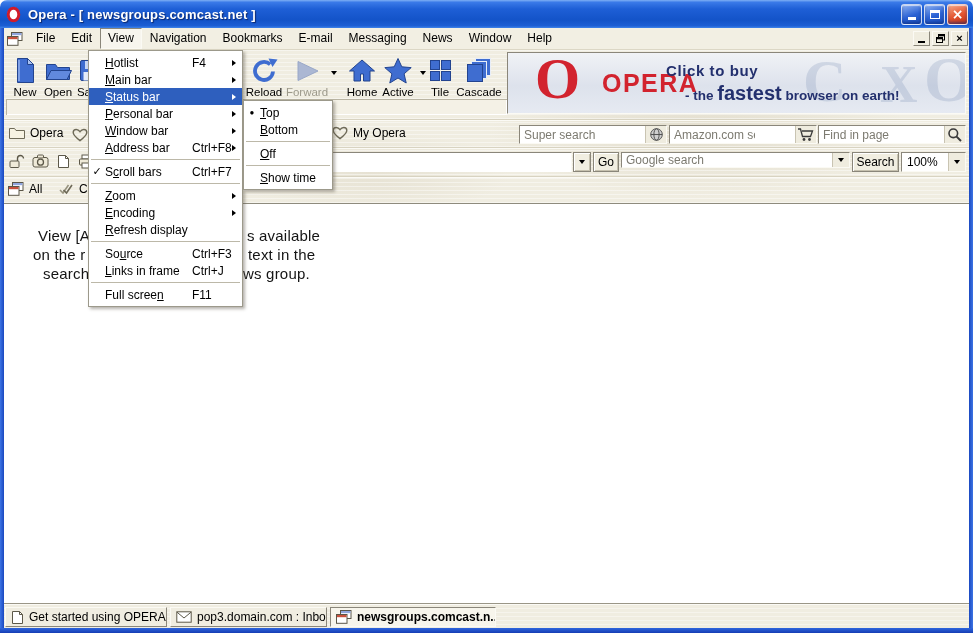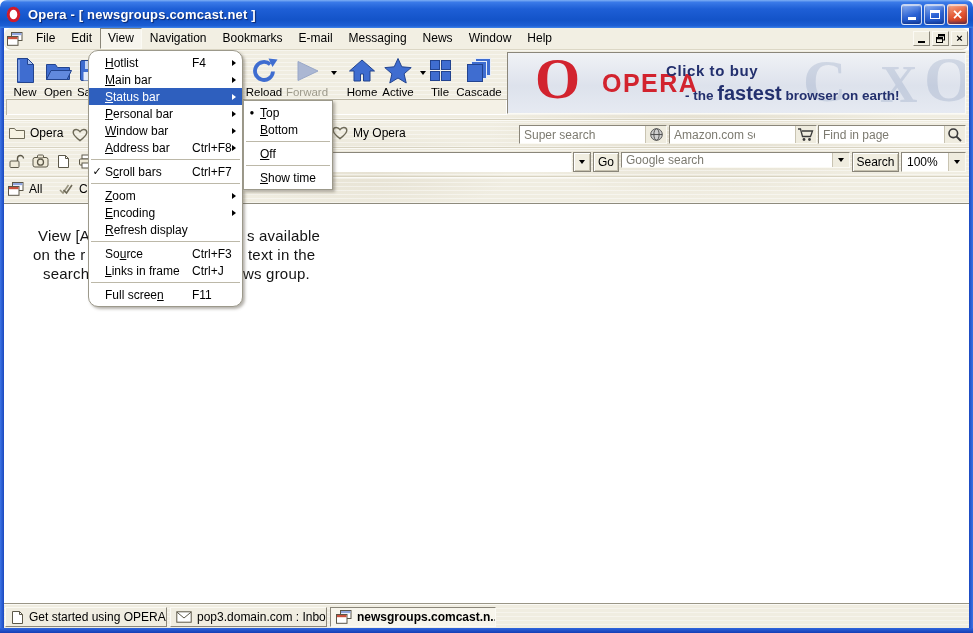--- a/index.html
+++ b/index.html
@@ -16,21 +16,21 @@
   .tc{width:21px;height:21px;border-radius:3px;border:1px solid rgba(255,255,255,.75);
     display:flex;align-items:center;justify-content:center;color:#fff;
     background:linear-gradient(160deg,#8fb2f2,#2b62d4 55%,#1a4bb4);
     box-shadow:inset 0 -2px 3px rgba(10,40,120,.55), inset 0 1px 1px rgba(255,255,255,.7);}
   .tc.close{background:linear-gradient(160deg,#f5a988,#e35430 55%,#bf3012);}
   .g-min{width:8px;height:3px;background:#fff;margin-top:9px;}
   .g-max{width:10px;height:9px;border:1px solid #fff;border-top-width:3px;}
   .g-x{font-size:14px;font-weight:bold;line-height:1;margin-top:-1px;font-family:"DejaVu Sans",sans-serif;}
   
   .menubar{position:absolute;top:28px;left:4px;right:4px;height:22px;background:#f2efe3;
-    display:flex;align-items:center;border-bottom:1px solid #dcd7c5;border-radius:8px;}
+    display:flex;align-items:center;border-bottom:1px solid #dcd7c5;}
   .sysicon{margin:0 5px 0 3px;display:flex;}
   .mb-item{padding:3px 8px 4px;font-size:12px;}
   .mb-item.active{background:#f7f5ee;border:1px solid;border-color:#8a867a #fbfaf4 #fbfaf4 #8a867a;padding:2px 7px 3px;}
   .mdi{margin-left:auto;display:flex;gap:2px;padding-right:1px;}
   .mdibtn{width:17px;height:15px;background:#f0ede0;border:1px solid;
     border-color:#fbfaf4 #8a867a #8a867a #fbfaf4;display:flex;align-items:center;justify-content:center;
     font-size:11px;font-weight:bold;line-height:1;color:#000;}
   .g-min2{width:7px;height:2px;background:#000;margin-top:7px;}
   
   .toolzone{position:absolute;top:50px;left:4px;right:4px;height:153px;background:#f0ede1;
@@ -85,21 +85,21 @@
     border:1px solid;border-color:#8a867a #fbfaf4 #fbfaf4 #8a867a;}
   .zoomf .zv{flex:1;font-size:12px;padding-left:5px;color:#000;}
   
   .pnlbar{position:absolute;left:0;right:0;top:127px;height:26px;padding-left:8px;}
   
   .content{position:absolute;top:203px;left:4px;right:4px;bottom:30px;background:#fff;border-top:1px solid #8e8b7d;}
   .textlayer{position:absolute;inset:0;z-index:2;pointer-events:none;}
   .frag{position:absolute;font-size:15px;color:#141414;letter-spacing:.2px;white-space:pre;}
   
   .menu{position:absolute;background:#fff;border:1px solid #9c998b;box-shadow:2px 2px 3px rgba(90,85,70,.45);padding:3px 0;z-index:60;}
-  #view-menu{left:88px;top:50px;width:155px;border-radius:10px;}
+  #view-menu{left:88px;top:50px;width:155px;}
   #status-submenu{left:243px;top:100px;width:90px;z-index:61;}
   .mi{height:17px;display:flex;align-items:center;font-size:12px;position:relative;color:#000;white-space:nowrap;}
   .mi .chk{width:16px;text-align:center;font-size:11px;line-height:17px;flex:0 0 16px;}
   .mi .chk.dot{font-size:8px;}
   .mi .sc{position:absolute;left:103px;}
   .mi .arr{position:absolute;right:6px;width:0;height:0;border-left:4px solid #000;
     border-top:3.5px solid rgba(0,0,0,0);border-bottom:3.5px solid rgba(0,0,0,0);}
   .mi.sel{background:#2e5fbe;color:#fff;}
   .mi.sel .arr{border-left-color:#fff;}
   .menu-sep{height:0;border-top:1px solid #bcb8a8;margin:3px 2px;}

